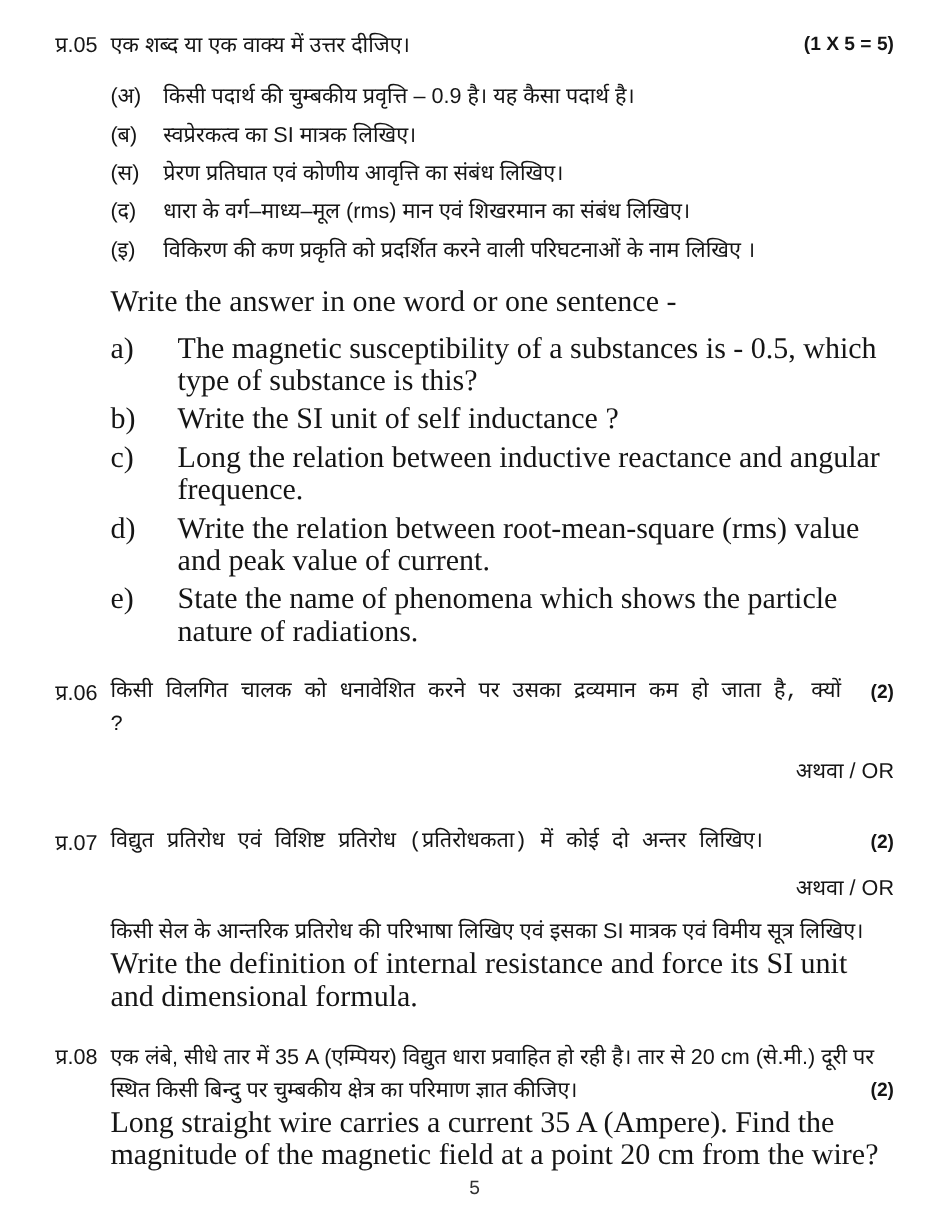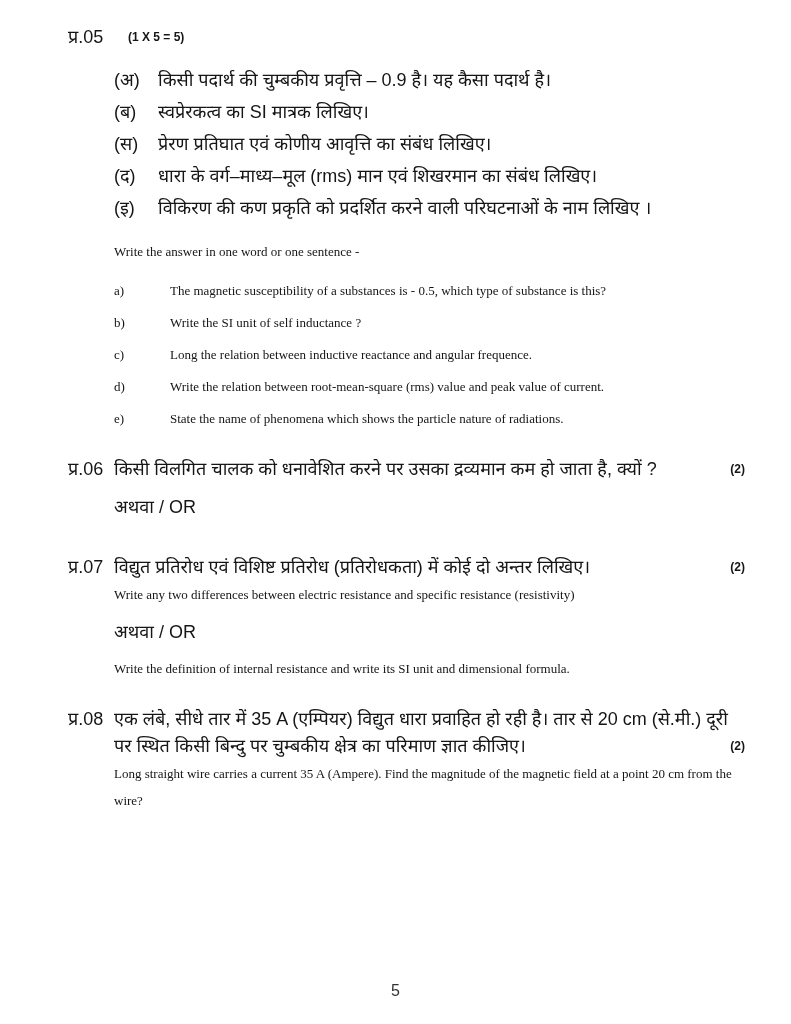--- a/index.html
+++ b/index.html
@@ -6,36 +6,36 @@
   body {
     width: 791px; height: 1024px;
     background: #ffffff;
     color: #151515;
     overflow: hidden;
   }
   .page {
     position: relative;
     box-sizing: border-box;
     width: 791px; height: 1024px;
-    padding: 24px 46px 0 68px;
+    padding: 24px 46px 0 46px;
   }
   .hindi {
     font-family: "Liberation Sans", "DejaVu Sans", sans-serif;
     font-size: 18px;
     line-height: 27px;
   }
   .english {
     font-family: "Liberation Serif", "DejaVu Serif", serif;
-    font-size: 13px;
+    font-size: 25px;
     line-height: 27px;
   }
   .marks {
     font-family: "Liberation Sans", "DejaVu Sans", sans-serif;
     font-weight: 700;
-    font-size: 12px;
+    font-size: 16px;
     line-height: 27px;
     white-space: nowrap;
     text-align: center;
   }
   p { margin: 0; }
   .q-head { display: flex; align-items: flex-start; }
   .q-num { width: 46px; flex-shrink: 0; }
   .q-body { flex: 1; min-width: 0; }
   .q-marks-right { margin-left: 14px; }
 
@@ -44,24 +44,24 @@
   .subitem .lbl-hi { width: 44px; flex-shrink: 0; }
   .subitem .lbl-en { width: 56px; flex-shrink: 0; }
   .subitem .txt { flex: 1; }
 
   .hindi-sublist { margin-top: 16px; }
   .en-intro { margin-left: 46px; margin-top: 16px; }
   .en-sublist { margin-top: 12px; }
 
   .question { margin-top: 24px; }
   .q-line { display: flex; }
-  .q-line .txt { flex: 1; }
+  .q-line .txt { flex: 1; font-family: Liberation Mono, monospace; }
 
   .or-divider {
-    text-align: left;
+    text-align: right;
     margin: 11px 0 9px 0;
   }
 
   .rel { position: relative; }
   .marks-abs { position: absolute; right: 0; bottom: 0; }
   .pad-right { padding-right: 10px; }
 
   .page-number {
     position: absolute;
     left: 0; right: 0;
@@ -73,20 +73,21 @@
   }
 </style>
 </head>
 <body>
 
 <div class="page">
 
   <section>
     <div class="q-head">
       <div class="q-num hindi">प्र.05</div>
+      <div class="q-body hindi">एक शब्द या एक वाक्य में उत्तर दीजिए।</div>
       <div class="marks q-marks-right">(1 X 5 = 5)</div>
     </div>
 
     <div class="sublist hindi-sublist">
       <div class="subitem">
         <span class="lbl-hi hindi">(अ)</span>
         <span class="txt hindi">किसी पदार्थ की चुम्बकीय प्रवृत्ति – 0.9 है। यह कैसा पदार्थ है।</span>
       </div>
       <div class="subitem">
         <span class="lbl-hi hindi">(ब)</span>
@@ -146,23 +147,23 @@
   </section>
 
   <section class="question">
     <div class="q-head">
       <div class="q-num hindi">प्र.07</div>
       <div class="q-body">
         <div class="q-line">
           <p class="txt hindi">विद्युत प्रतिरोध एवं विशिष्ट प्रतिरोध (प्रतिरोधकता) में कोई दो अन्तर लिखिए।</p>
           <span class="marks q-marks-right">(2)</span>
         </div>
-        <p class="english">Write any two differences between electric resistance and specific resistance (resistivity)</p>
         <p class="or-divider hindi">अथवा / OR</p>
-        <p class="english">Write the definition of internal resistance and write its SI unit and dimensional formula.</p>
+        <p class="hindi">किसी सेल के आन्तरिक प्रतिरोध की परिभाषा लिखिए एवं इसका SI मात्रक एवं विमीय सूत्र लिखिए।</p>
+        <p class="english">Write the definition of internal resistance and force its SI unit and dimensional formula.</p>
       </div>
     </div>
   </section>
 
   <section class="question">
     <div class="q-head">
       <div class="q-num hindi">प्र.08</div>
       <div class="q-body">
         <div class="rel">
           <p class="hindi pad-right">एक लंबे, सीधे तार में 35 A (एम्पियर) विद्युत धारा प्रवाहित हो रही है। तार से 20 cm (से.मी.) दूरी पर स्थित किसी बिन्दु पर चुम्बकीय क्षेत्र का परिमाण ज्ञात कीजिए।</p>

